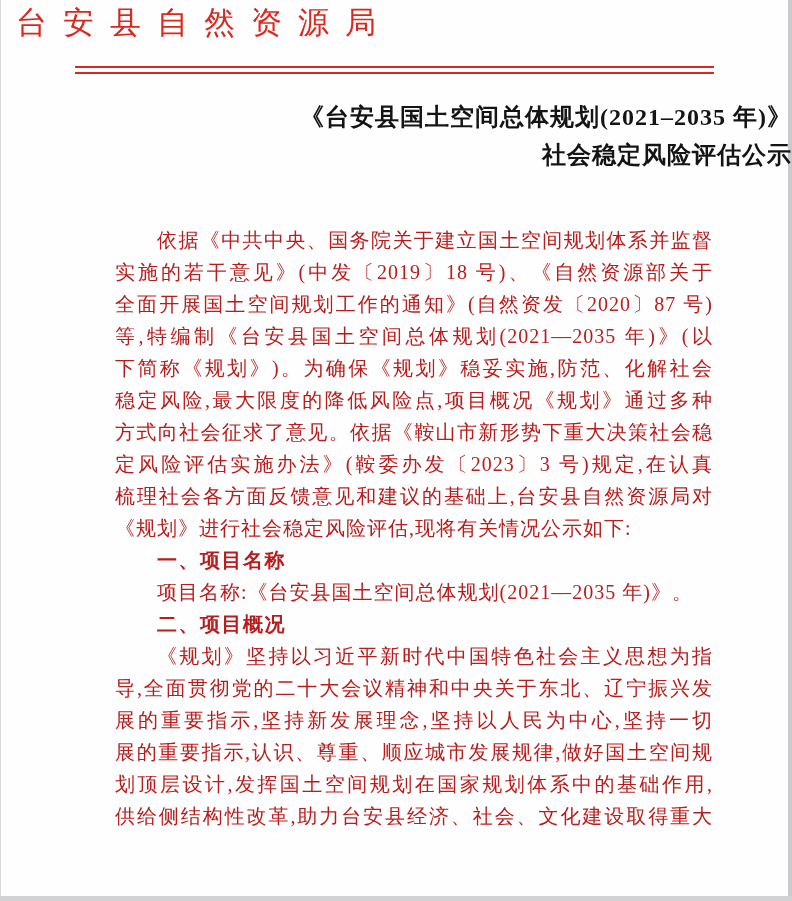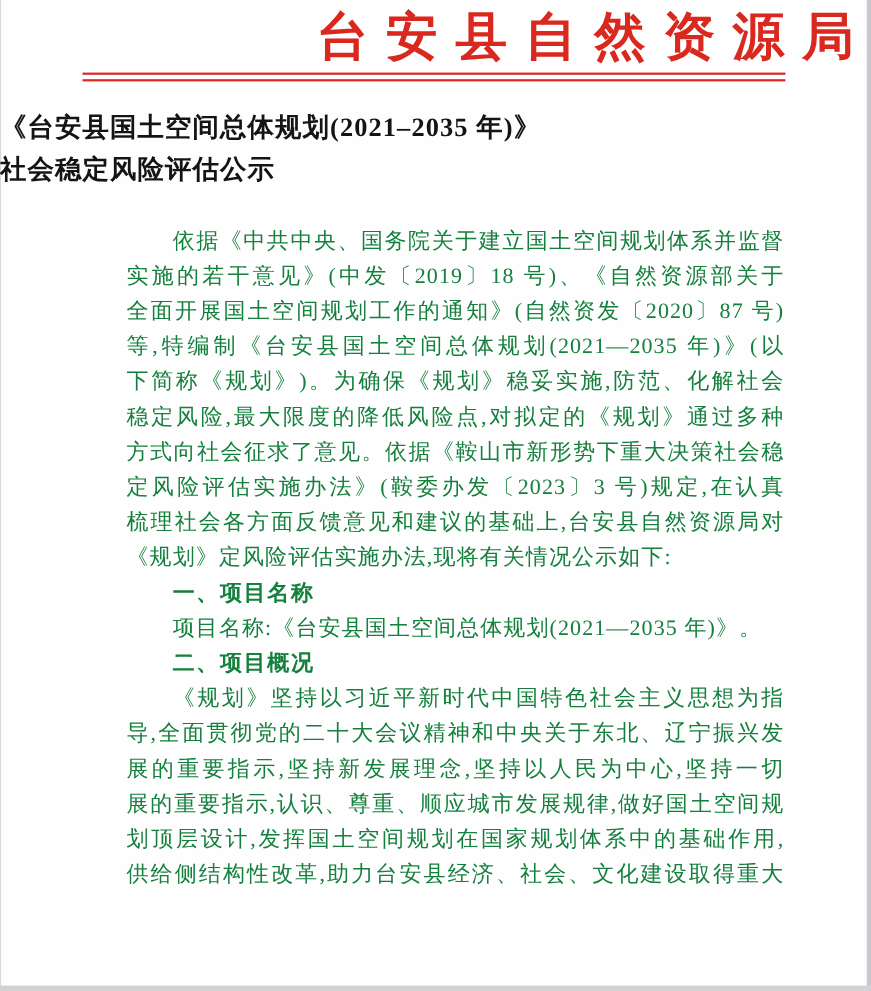--- a/index.html
+++ b/index.html
@@ -35,55 +35,55 @@
     width: 100%; height: 5px;
     background: #d2d2d5;
   }
   
   .letterhead {
     position: absolute;
     top: 2px; left: 0;
     width: 100%;
     box-sizing: border-box;
     padding-left: 16px;
-    text-align: right;
-    font-size: 47px;
-    font-weight: bold;
+    text-align: left;
+    font-size: 31px;
+    font-weight: normal;
     letter-spacing: 16px;
     color: var(--accent, #d9281e);
   }
   .red-rule {
     position: absolute;
     top: 66px; left: 75px;
     width: 639px; height: 8px;
     box-sizing: border-box;
     border-top: 2px solid var(--accent, #d9281e);
     border-bottom: 2px solid var(--accent, #d9281e);
   }
   
   .doc-title {
     position: absolute;
     top: 98px; left: 0;
     width: 100%;
-    text-align: left;
+    text-align: right;
     font-weight: bold;
     font-size: 24px;
     line-height: 38px;
     letter-spacing: 1px;
     color: #141414;
   }
   
   .doc-body {
     position: absolute;
-    top: 203px;
+    top: 224px;
     left: 115px;
     width: 598px;
     font-size: 20px;
     line-height: 32px;
-    color: #15803d;
+    color: #b91c1c;
   }
   .doc-body .line {
     letter-spacing: 1px;
   }
   .doc-body .line.full {
     text-align: justify;
     text-align-last: justify;
   }
   .doc-body .line.indent-full {
     text-align: justify;
@@ -119,25 +119,25 @@
     <div>《台安县国土空间总体规划(2021–2035 年)》</div>
     <div>社会稳定风险评估公示</div>
   </div>
 
   <div class="doc-body" id="doc-body">
       <div class="line indent-full">依据《中共中央、国务院关于建立国土空间规划体系并监督</div>
       <div class="line full">实施的若干意见》(中发〔2019〕18 号)、《自然资源部关于</div>
       <div class="line full">全面开展国土空间规划工作的通知》(自然资发〔2020〕87 号)</div>
       <div class="line full">等,特编制《台安县国土空间总体规划(2021—2035 年)》(以</div>
       <div class="line full">下简称《规划》)。为确保《规划》稳妥实施,防范、化解社会</div>
-      <div class="line full">稳定风险,最大限度的降低风险点,对拟定的《规划》通过多种</div>
+      <div class="line full">稳定风险,最大限度的降低风险点,项目概况《规划》通过多种</div>
       <div class="line full">方式向社会征求了意见。依据《鞍山市新形势下重大决策社会稳</div>
       <div class="line full">定风险评估实施办法》(鞍委办发〔2023〕3 号)规定,在认真</div>
       <div class="line full">梳理社会各方面反馈意见和建议的基础上,台安县自然资源局对</div>
-      <div class="line plain">《规划》定风险评估实施办法,现将有关情况公示如下:</div>
+      <div class="line plain">《规划》进行社会稳定风险评估,现将有关情况公示如下:</div>
       <div class="line heading">一、项目名称</div>
       <div class="line indent">项目名称:《台安县国土空间总体规划(2021—2035 年)》。</div>
       <div class="line heading">二、项目概况</div>
       <div class="line indent-full">《规划》坚持以习近平新时代中国特色社会主义思想为指</div>
       <div class="line full">导,全面贯彻党的二十大会议精神和中央关于东北、辽宁振兴发</div>
       <div class="line full">展的重要指示,坚持新发展理念,坚持以人民为中心,坚持一切</div>
       <div class="line full">展的重要指示,认识、尊重、顺应城市发展规律,做好国土空间规</div>
       <div class="line full">划顶层设计,发挥国土空间规划在国家规划体系中的基础作用,</div>
       <div class="line full">供给侧结构性改革,助力台安县经济、社会、文化建设取得重大</div>
     </div>

